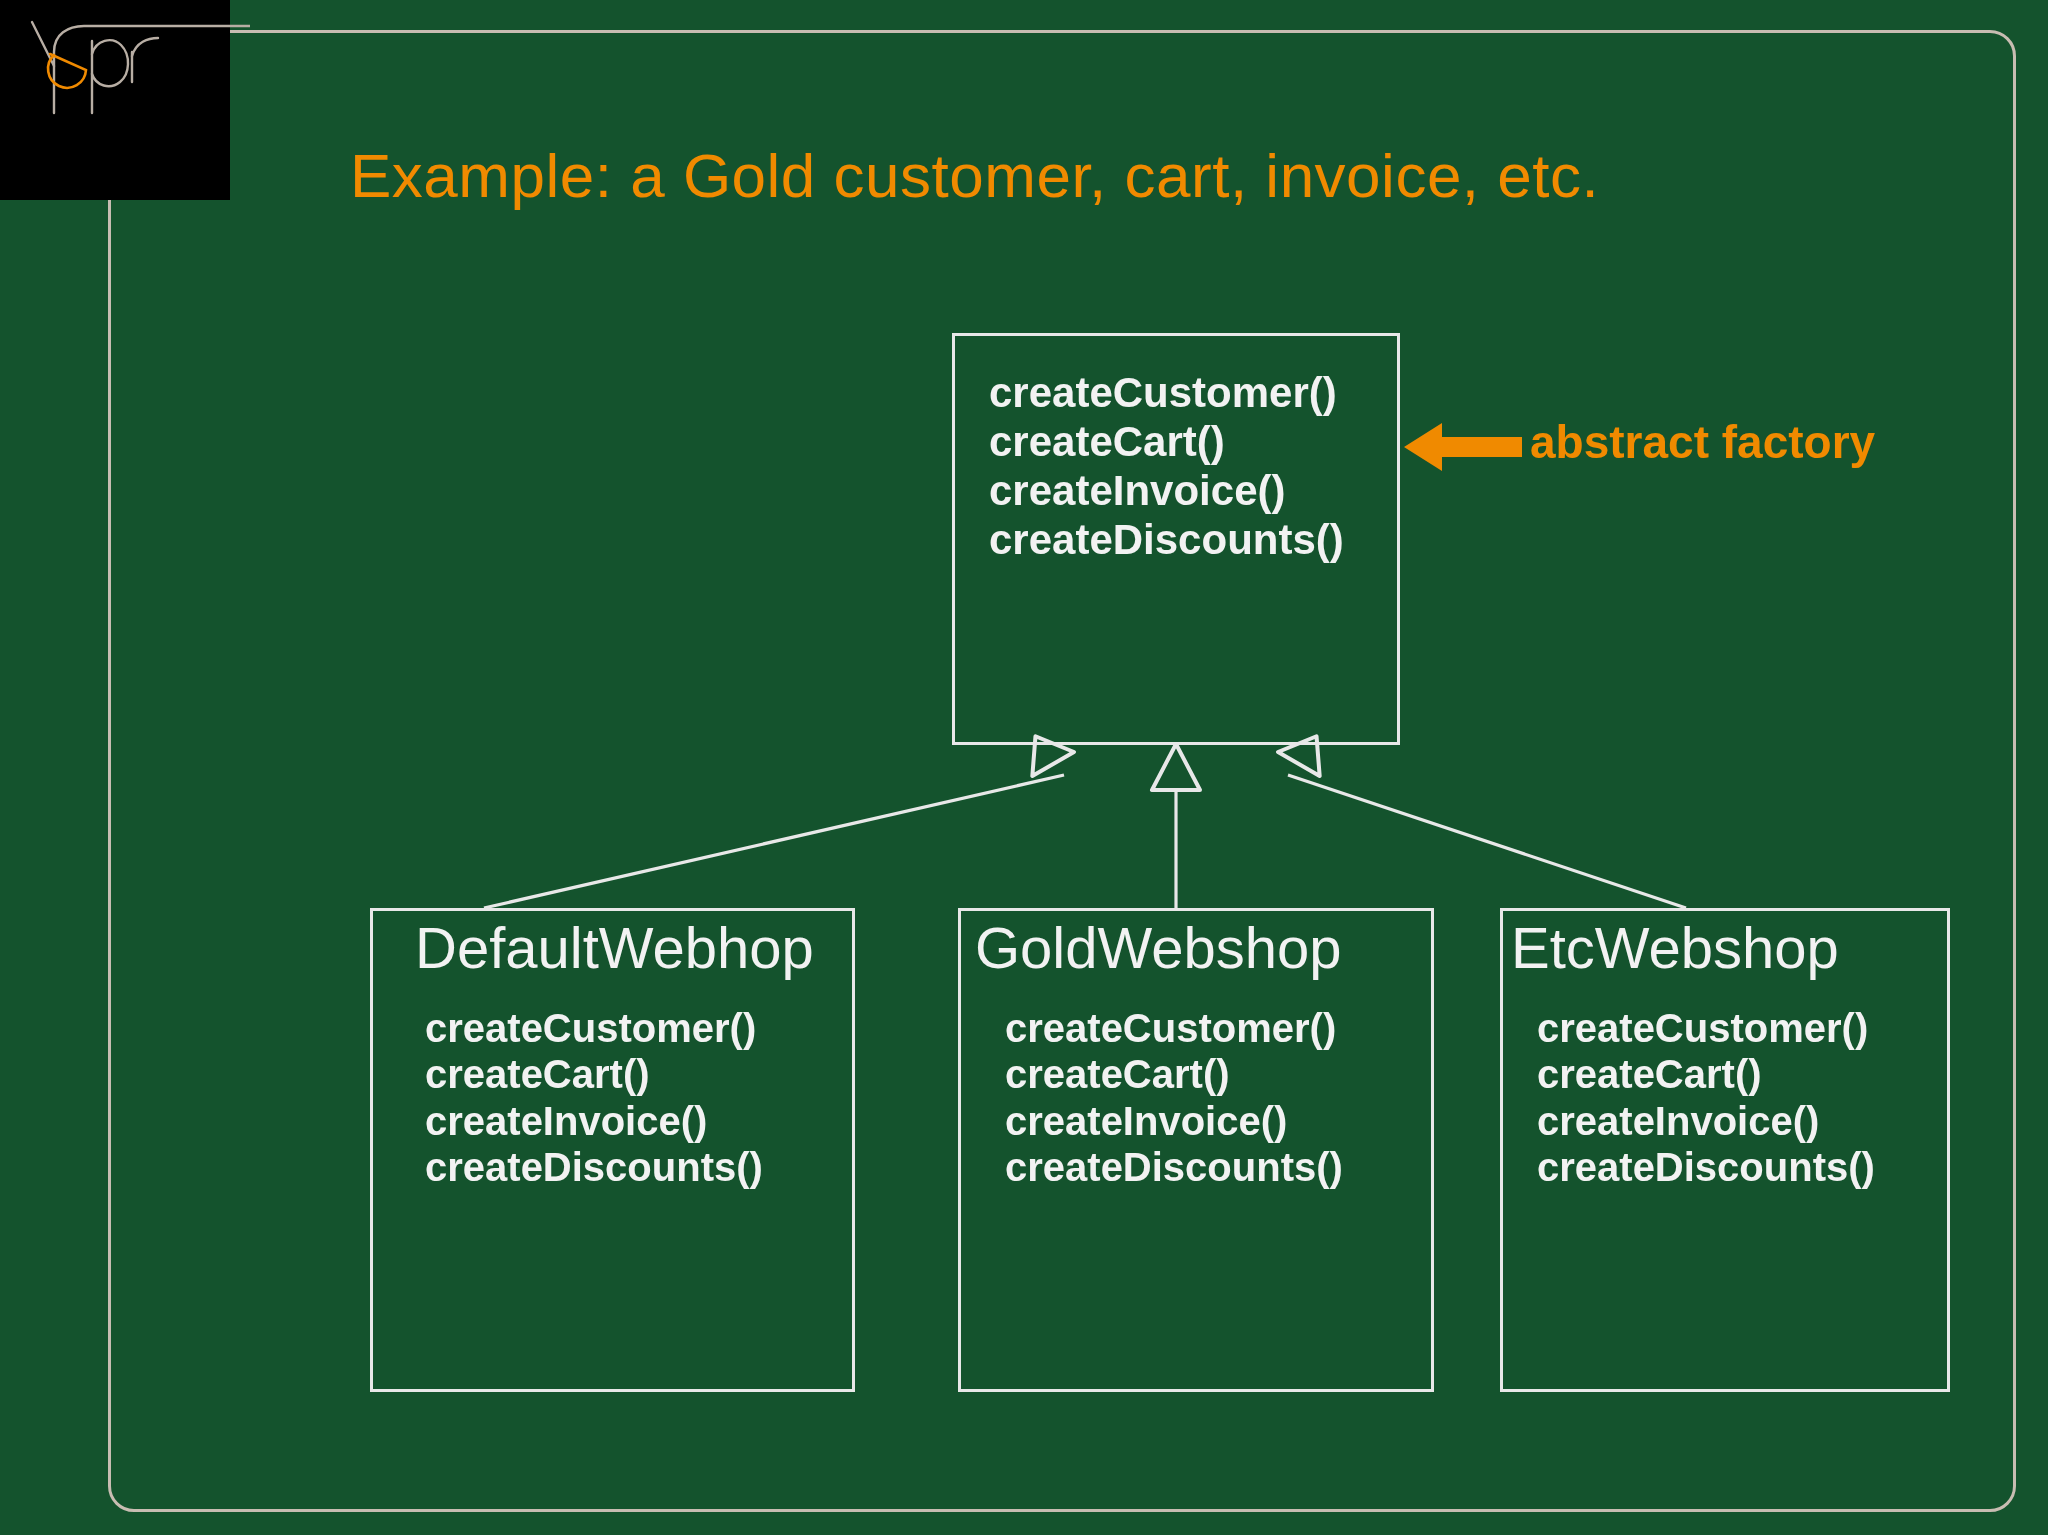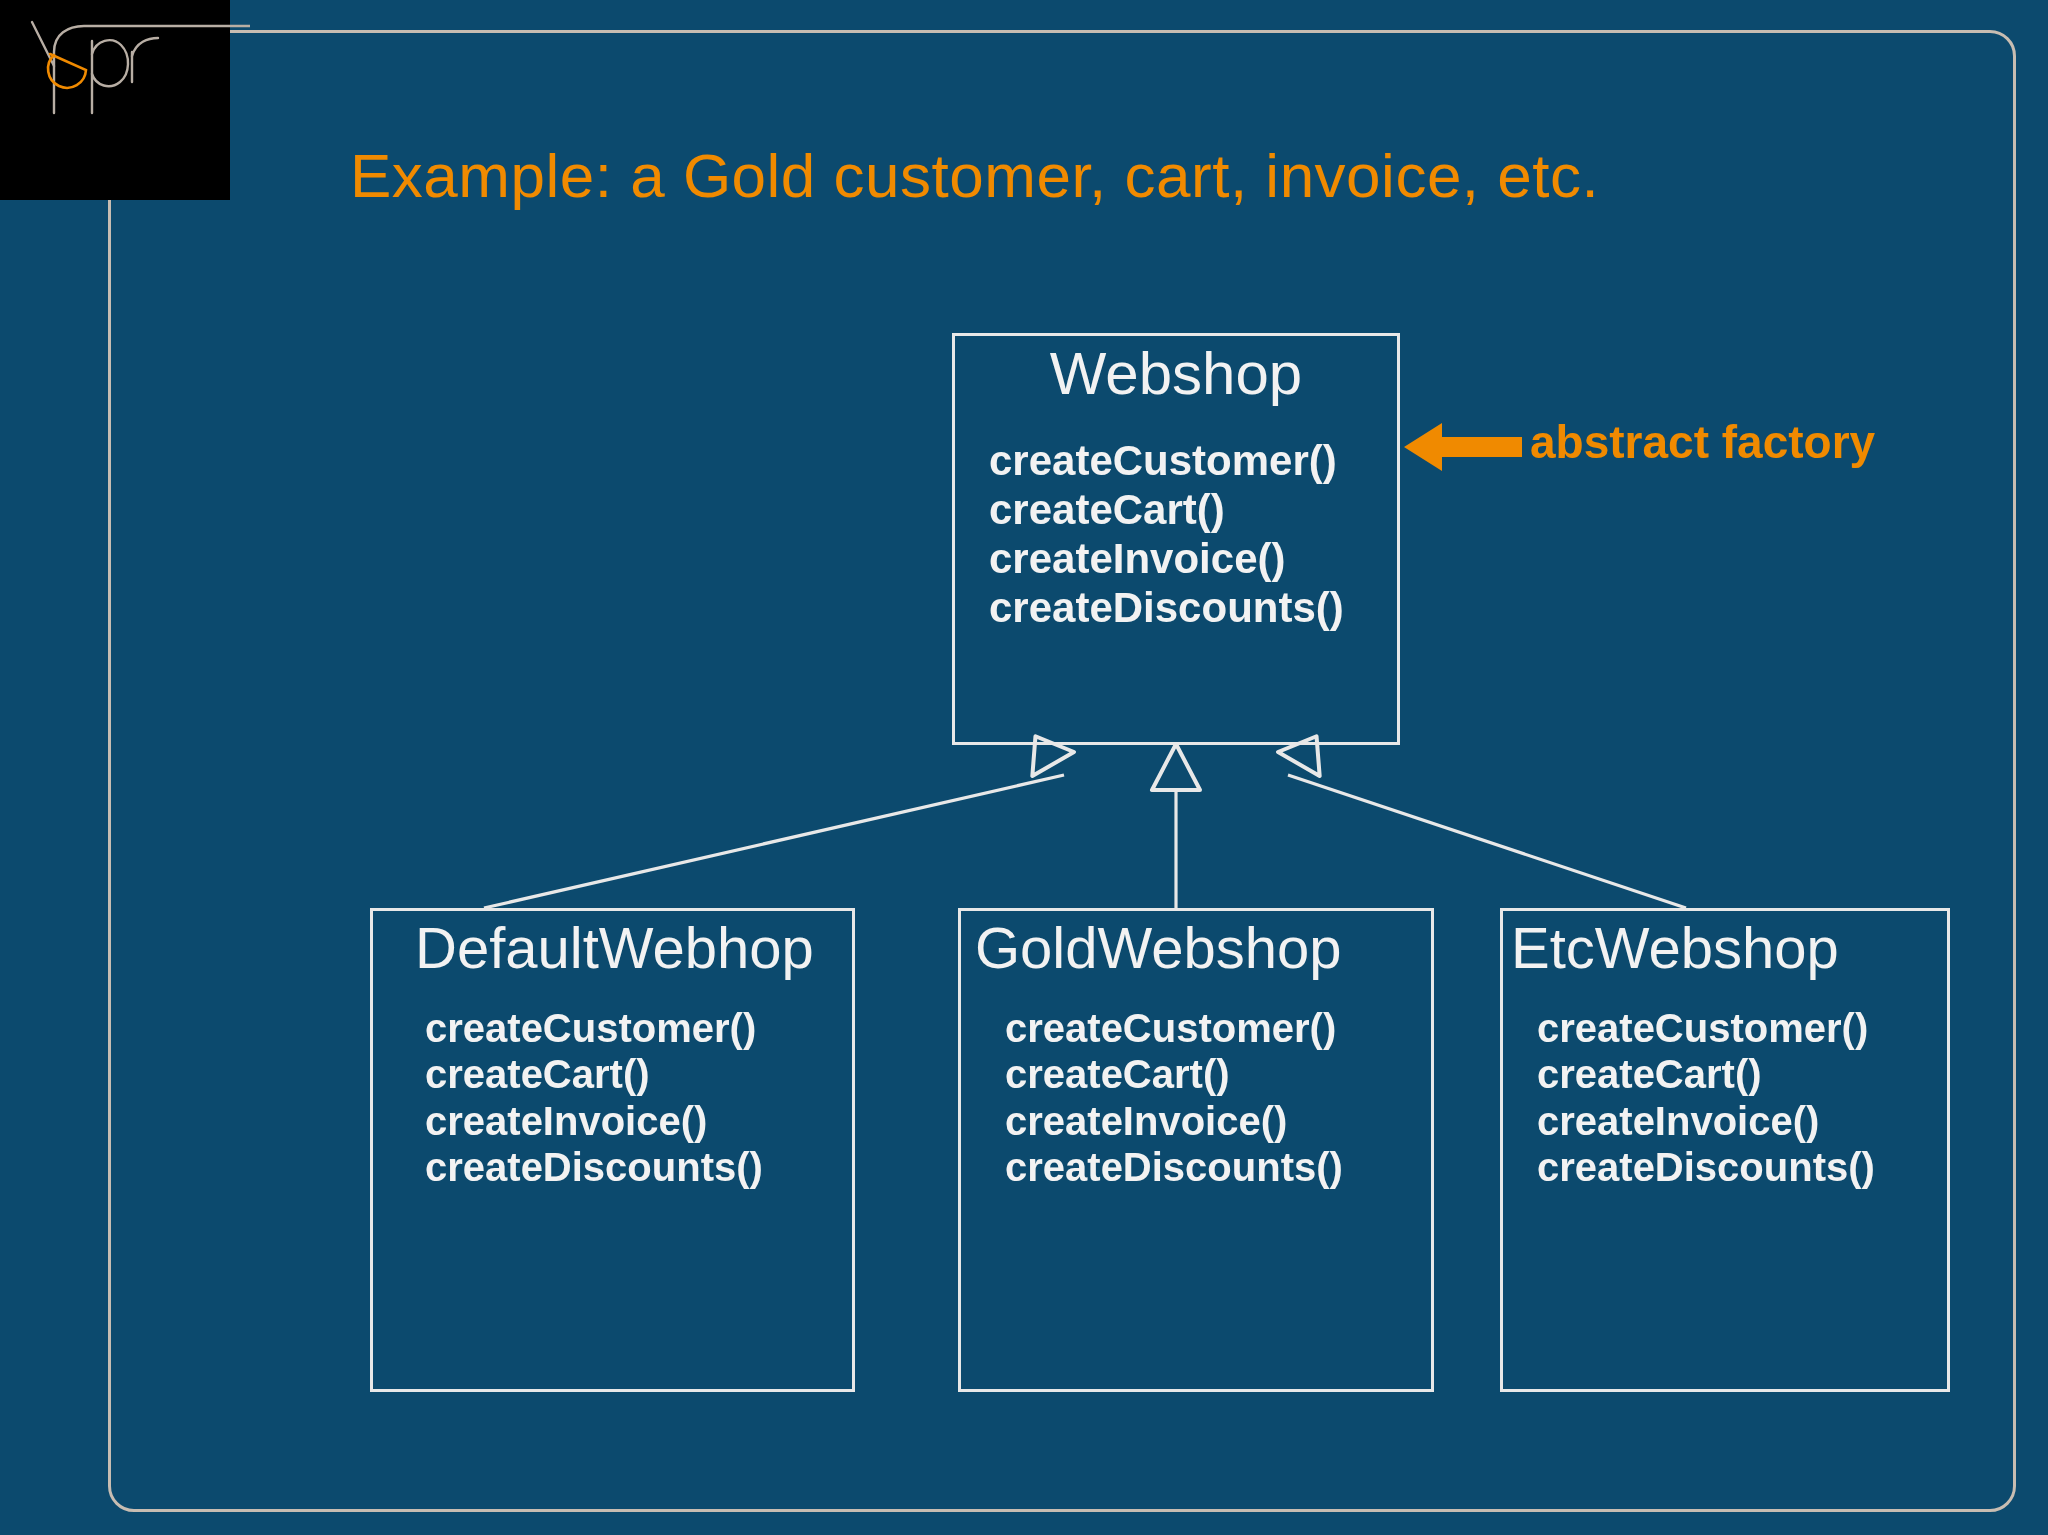--- a/index.html
+++ b/index.html
@@ -4,21 +4,21 @@
 <style>
   html, body {
     margin: 0;
     padding: 0;
     background: #000;
   }
   #slide {
     position: relative;
     width: 2048px;
     height: 1535px;
-    background: #0c4a6e;
+    background: #14532d;
     overflow: hidden;
     font-family: "Liberation Sans", sans-serif;
   }
 
   
   #frame {
     position: absolute;
     left: 108px;
     top: 30px;
     width: 1908px;
@@ -167,21 +167,20 @@
     <line x1="1176" y1="908" x2="1176" y2="790" stroke="#e8e8e8" stroke-width="3.2"></line>
 
     <line x1="1686" y1="908" x2="1288" y2="775" stroke="#e8e8e8" stroke-width="3.2"></line>
 
     <polygon points="0,0 -46,14 -34,-24" transform="translate(1074,752) rotate(-13)" fill="none" stroke="#e8e8e8" stroke-width="4" stroke-linejoin="round"></polygon>
     <polygon points="1176,744 1152,790 1200,790" fill="none" stroke="#e8e8e8" stroke-width="4" stroke-linejoin="round"></polygon>
     <polygon points="0,0 46,14 34,-24" transform="translate(1278,752) rotate(13)" fill="none" stroke="#e8e8e8" stroke-width="4" stroke-linejoin="round"></polygon>
   </svg>
 
   <div class="uml-box" id="box-webshop">
-    <div class="uml-title">Webshop</div>
     <ul class="uml-methods">
       <li>createCustomer()</li>
       <li>createCart()</li>
       <li>createInvoice()</li>
       <li>createDiscounts()</li>
     </ul>
   </div>
 
   <div class="uml-box" id="box-default">
     <div class="uml-title left">DefaultWebhop</div>

